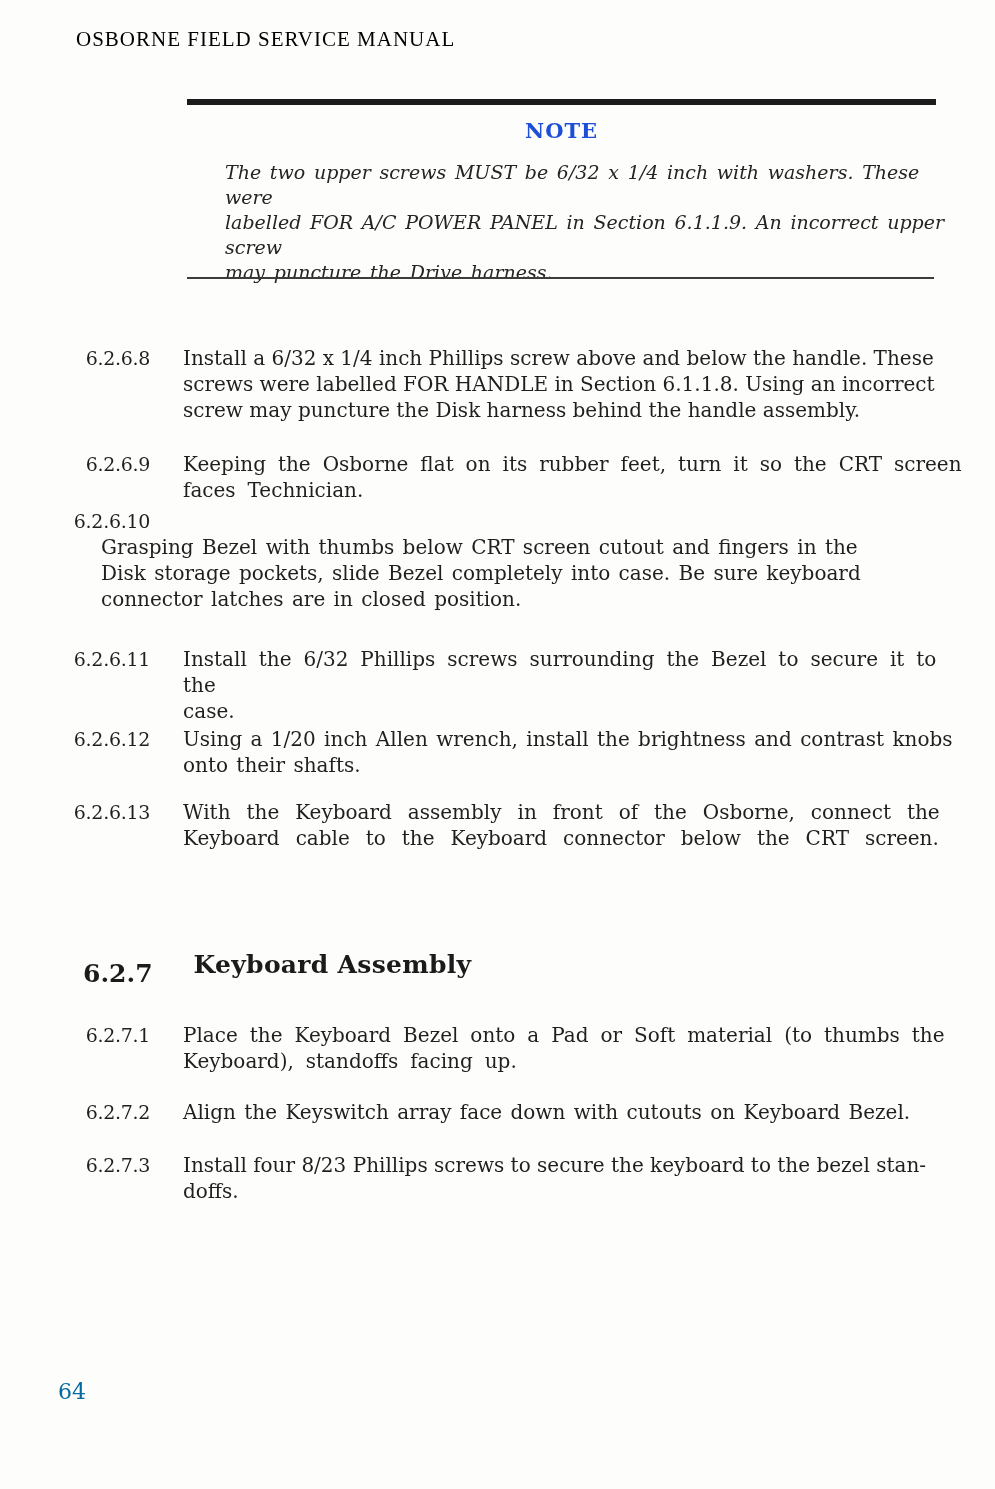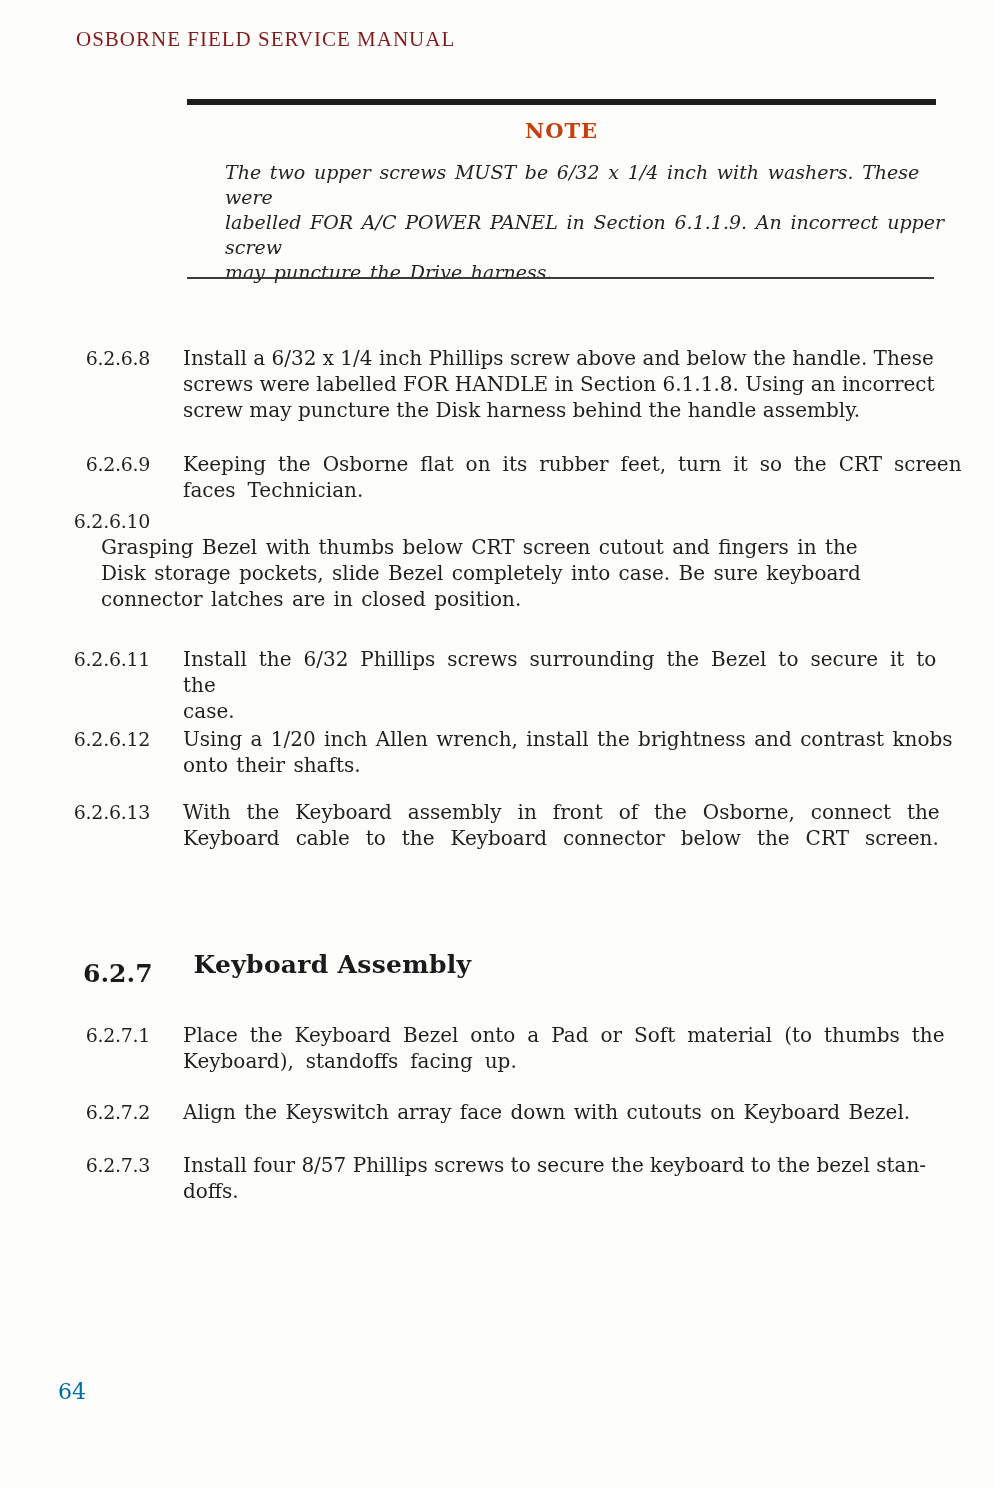--- a/index.html
+++ b/index.html
@@ -16,21 +16,21 @@
     font-family: "DejaVu Serif", serif;
     overflow: hidden;
   }
   .running-header {
     position: absolute;
     left: 76px;
     top: 27px;
     font-family: "Liberation Serif", serif;
     font-size: 21px;
     letter-spacing: 1px;
-    color: #7f1d1d;
+    color: #000000;
     white-space: nowrap;
   }
   .rule-thick {
     position: absolute;
     left: 187px;
     top: 99px;
     width: 749px;
     height: 6px;
     background: #1c1c1c;
   }
@@ -44,21 +44,21 @@
   }
   .note-title {
     position: absolute;
     left: 187px;
     top: 118px;
     width: 749px;
     text-align: center;
     font-weight: bold;
     font-size: 21px;
     letter-spacing: 1px;
-    color: #c2410c;
+    color: #1d4ed8;
   }
   .note-body {
     position: absolute;
     left: 225px;
     top: 160px;
     width: 720px;
     font-style: italic;
     font-size: 19px;
     line-height: 25px;
     word-spacing: 0.14em;
@@ -182,19 +182,19 @@
 Keyboard), standoffs facing up.</div>
   </div>
 
   <div class="proc sp-2 ws-1">
     <div class="num">6.2.7.2</div>
     <div class="txt">Align the Keyswitch array face down with cutouts on Keyboard Bezel.</div>
   </div>
 
   <div class="proc sp-3">
     <div class="num">6.2.7.3</div>
-    <div class="txt">Install four 8/57 Phillips screws to secure the keyboard to the bezel stan-
+    <div class="txt">Install four 8/23 Phillips screws to secure the keyboard to the bezel stan-
 doffs.</div>
   </div>
 
   <div class="page-number">64</div>
 
 </div>
 
 </body></html>

